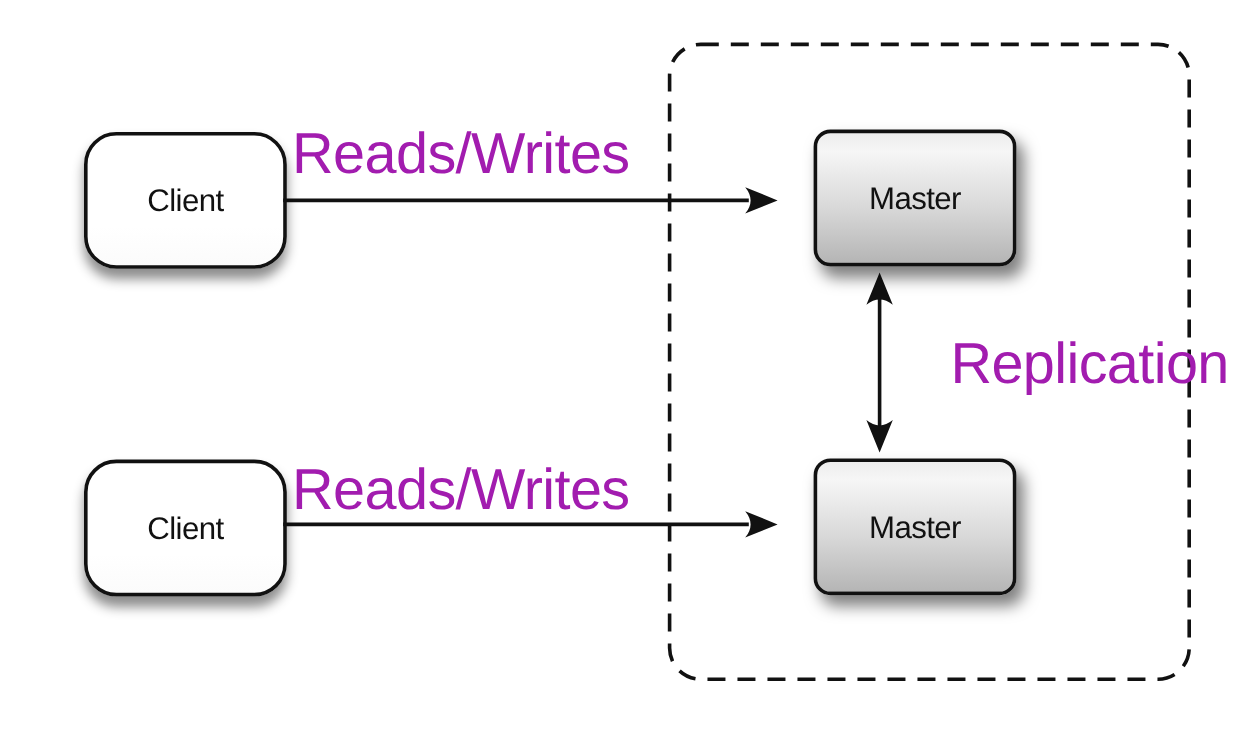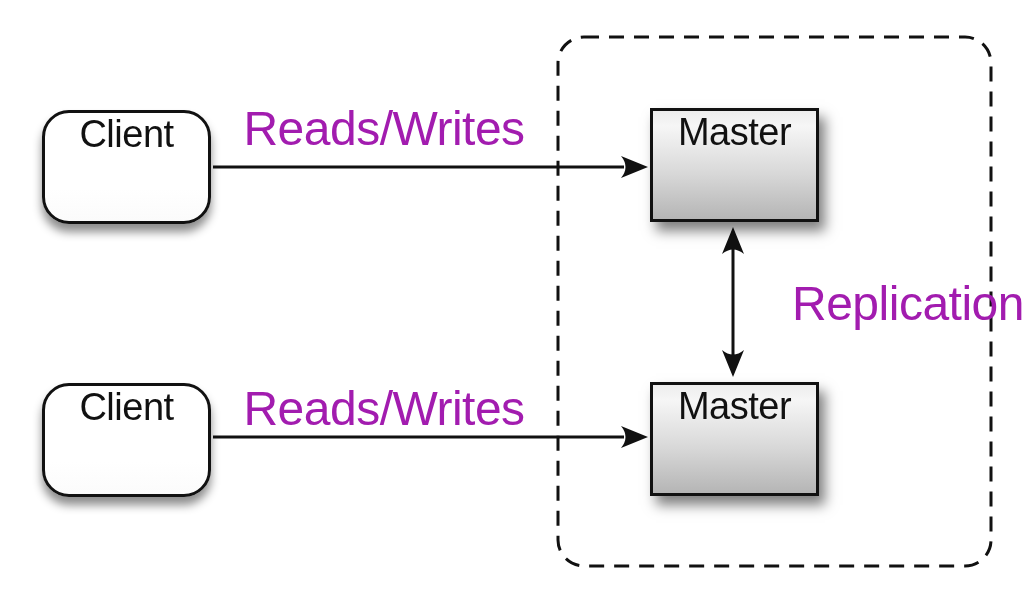--- a/index.html
+++ b/index.html
@@ -19,38 +19,40 @@
   .arrows-layer {
     position: absolute;
     left: 0;
     top: 0;
     width: 1028px;
     height: 610px;
   }
   .node {
     position: absolute;
     display: flex;
+    align-items: center;
     justify-content: center;
     box-sizing: border-box;
     border: 3px solid #111111;
-    font-size: 38px;
+    font-size: 26px;
     letter-spacing: -0.5px;
     color: #111111;
+    margin-left: 28px;
   }
   .node-client {
     width: 169px;
     height: 114px;
     border-radius: 27px;
     background: linear-gradient(180deg, #ffffff 0%, #ffffff 70%, #fbfbfb 100%);
     box-shadow: 0px 8px 10px rgba(0, 0, 0, 0.45);
   }
   .node-master {
     width: 169px;
     height: 114px;
-    border-radius: 0;
+    border-radius: 14px;
     background: linear-gradient(180deg, #ededed 0%, #f6f6f6 14%, #d8d8d8 58%, #b5b5b5 100%);
     box-shadow: 6px 9px 12px rgba(0, 0, 0, 0.5);
   }
   .client-top    { left: 42px;  top: 110px; }
   .client-bottom { left: 42px;  top: 383px; }
   .master-top    { left: 650px; top: 108px; }
   .master-bottom { left: 650px; top: 382px; }
 
   .edge-label {
     position: absolute;

